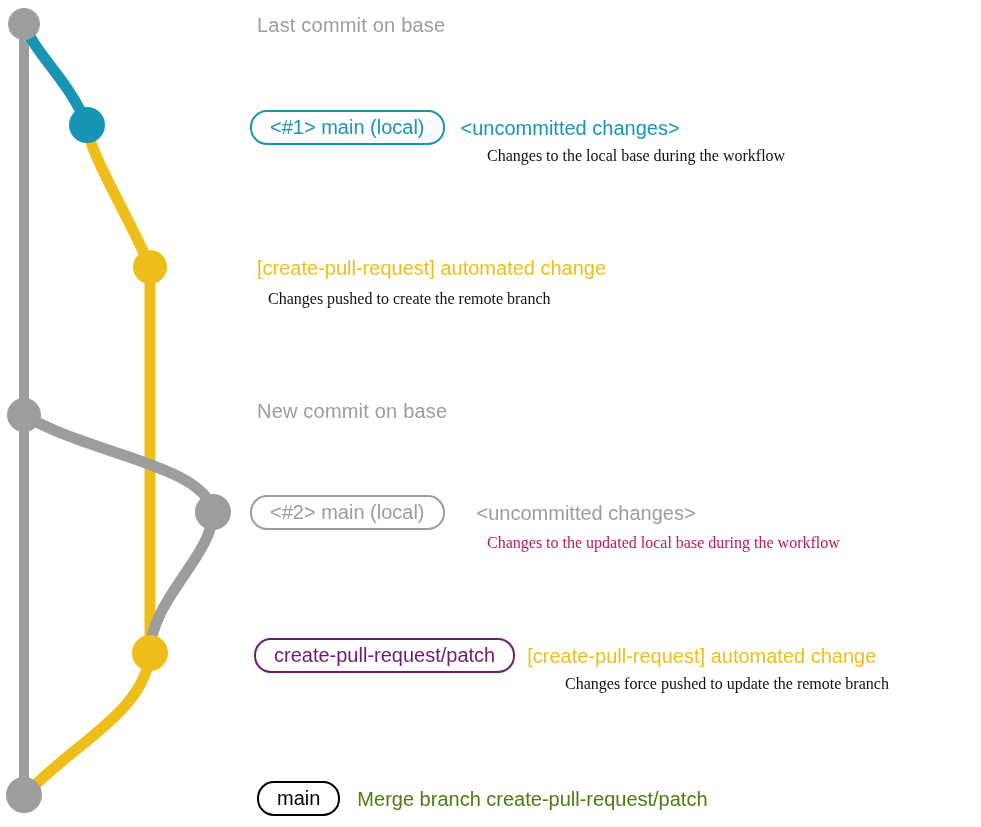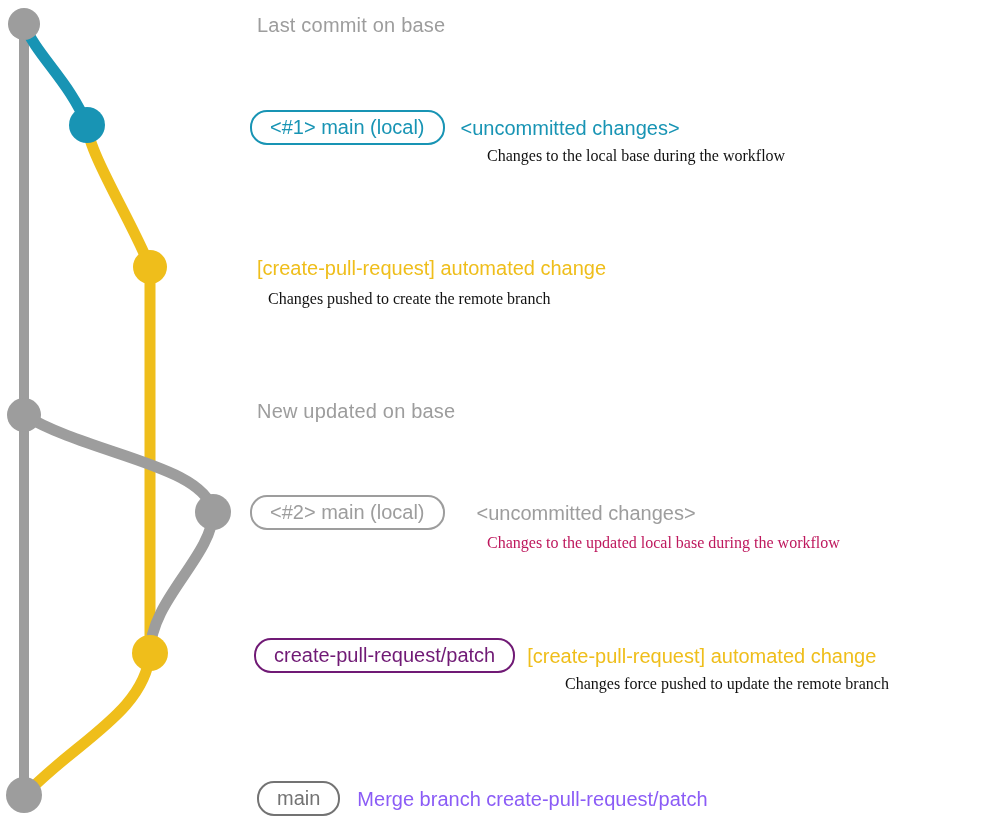--- a/index.html
+++ b/index.html
@@ -81,32 +81,32 @@
 
   <div class="abs row-flex" style="left:250px; top:110px; gap:16px;">
     <span class="badge" style="color: rgb(24, 148, 180);">&lt;#1&gt; main (local)</span>
     <span class="side-text" style="color: rgb(24, 148, 180);">&lt;uncommitted changes&gt;</span>
   </div>
   <div class="abs caption" style="left: 487px; top: 144px; color: rgb(17, 17, 17);">Changes to the local base during the workflow</div>
 
   <div class="abs side-text" style="left: 257px; top: 256px; color: rgb(239, 190, 27);">[create-pull-request] automated change</div>
   <div class="abs caption" style="left: 268px; top: 287px; color: rgb(17, 17, 17);">Changes pushed to create the remote branch</div>
 
-  <div class="abs plain-label" style="left: 257px; top: 399px; color: rgb(157, 157, 157);">New updated on base</div>
+  <div class="abs plain-label" style="left: 257px; top: 399px; color: rgb(157, 157, 157);">New commit on base</div>
 
   <div class="abs row-flex" style="left:250px; top:495px; gap:32px;">
     <span class="badge" style="color: rgb(157, 157, 157);">&lt;#2&gt; main (local)</span>
     <span class="side-text" style="color: rgb(157, 157, 157);">&lt;uncommitted changes&gt;</span>
   </div>
   <div class="abs caption" style="left: 487px; top: 531px; color: #be185d;">Changes to the updated local base during the workflow</div>
 
   <div class="abs row-flex" style="left:254px; top:638px; gap:12px;">
     <span class="badge" style="color: #701a75;">create-pull-request/patch</span>
     <span class="side-text" style="color: rgb(239, 190, 27);">[create-pull-request] automated change</span>
   </div>
   <div class="abs caption" style="left: 565px; top: 672px; color: rgb(17, 17, 17);">Changes force pushed to update the remote branch</div>
 
   <div class="abs row-flex" style="left:257px; top:781px; gap:17px;">
-    <span class="badge" style="color: #737373;">main</span>
-    <span class="side-text" style="color: #8b5cf6;">Merge branch create-pull-request/patch</span>
+    <span class="badge" style="color: #000000;">main</span>
+    <span class="side-text" style="color: #4d7c0f;">Merge branch create-pull-request/patch</span>
   </div>
 
 </div>
 
 </body></html>

